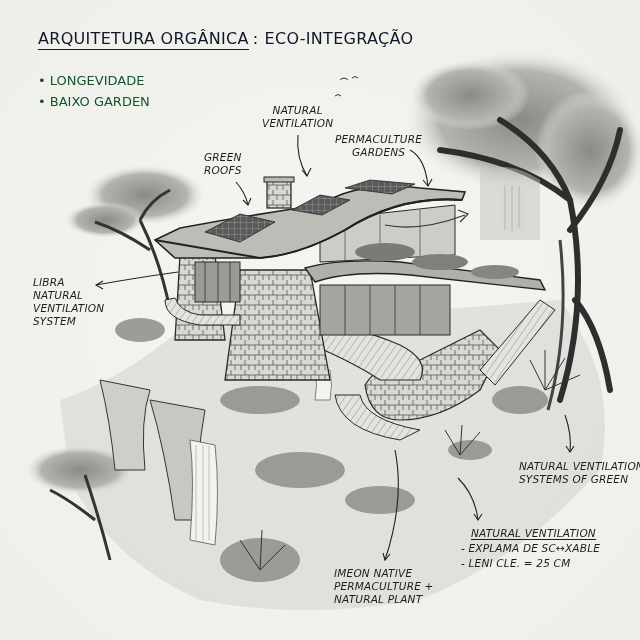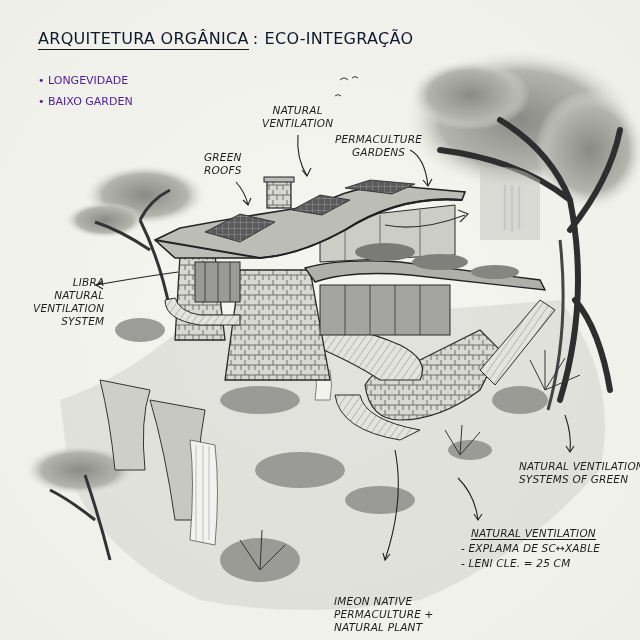--- a/index.html
+++ b/index.html
@@ -4,21 +4,21 @@
 <style>
   html,body{margin:0;padding:0;}
   body{width:640px;height:640px;background:#f3f3ef;overflow:hidden;position:relative;
        font-family:"DejaVu Sans", "Liberation Sans", sans-serif;color:#1e1e1e;}
   .paper{position:absolute;inset:0;background:
       radial-gradient(ellipse at 50% 50%, #f5f5f1 0%, #efefea 100%);}
   svg.art{position:absolute;left:0;top:0;width:640px;height:640px;}
   .lbl{position:absolute;font-size:10.5px;line-height:13px;letter-spacing:0.2px;color:#1c1c1c;text-transform:uppercase;white-space:nowrap;font-style:italic;}
   .title{position:absolute;left:38px;top:29px;font-size:16px;letter-spacing:0.3px;color:#0f172a;white-space:nowrap;}
   .title .main{border-bottom:1.6px solid #1a1a1a;padding-bottom:1px;}
-  .bullets{position:absolute;left:38px;top:70px;font-size:11px;line-height:21px;color:#4c1d95;}
+  .bullets{position:absolute;left:38px;top:70px;font-size:13px;line-height:21px;color:#14532d;}
   .bullets div::before{content:"• ";}
   .c{text-align:center;}
   .u{border-bottom:1.2px solid #1c1c1c;}
 </style>
 </head>
 <body>
 
 <div class="paper"></div>
 
 <svg class="art" viewBox="0 0 640 640" xmlns="http://www.w3.org/2000/svg">
@@ -176,33 +176,33 @@
 <div class="lbl c" style="left:335px;top:133px;">
   <div>PERMACULTURE</div>
   <div>GARDENS</div>
 </div>
 
 <div class="lbl c" style="left:204px;top:151px;">
   <div>GREEN</div>
   <div>ROOFS</div>
 </div>
 
-<div class="lbl" style="left:33px;top:276px;text-align:right;">
+<div class="lbl" style="left:33px;top:276px;">
   <div>LIBRA</div>
   <div>NATURAL</div>
   <div>VENTILATION</div>
   <div>SYSTEM</div>
 </div>
 
 <div class="lbl" style="left:519px;top:460px;">
   <div>NATURAL VENTILATION</div>
   <div>SYSTEMS OF GREEN</div>
 </div>
 
-<div class="lbl" style="left:334px;top:567px;margin-top:28px;">
+<div class="lbl" style="left:334px;top:567px;">
   <div>IMEON NATIVE</div>
   <div>PERMACULTURE +</div>
   <div>NATURAL PLANT</div>
 </div>
 
 <div class="lbl" style="left:471px;top:526px;line-height:15px;">
   <div><span class="u">NATURAL VENTILATION</span></div>
   <div style="margin-left:-10px;">- EXPLAMA DE SC↔XABLE</div>
   <div style="margin-left:-10px;">- LENi CLE. = 25 CM</div>
 </div>

